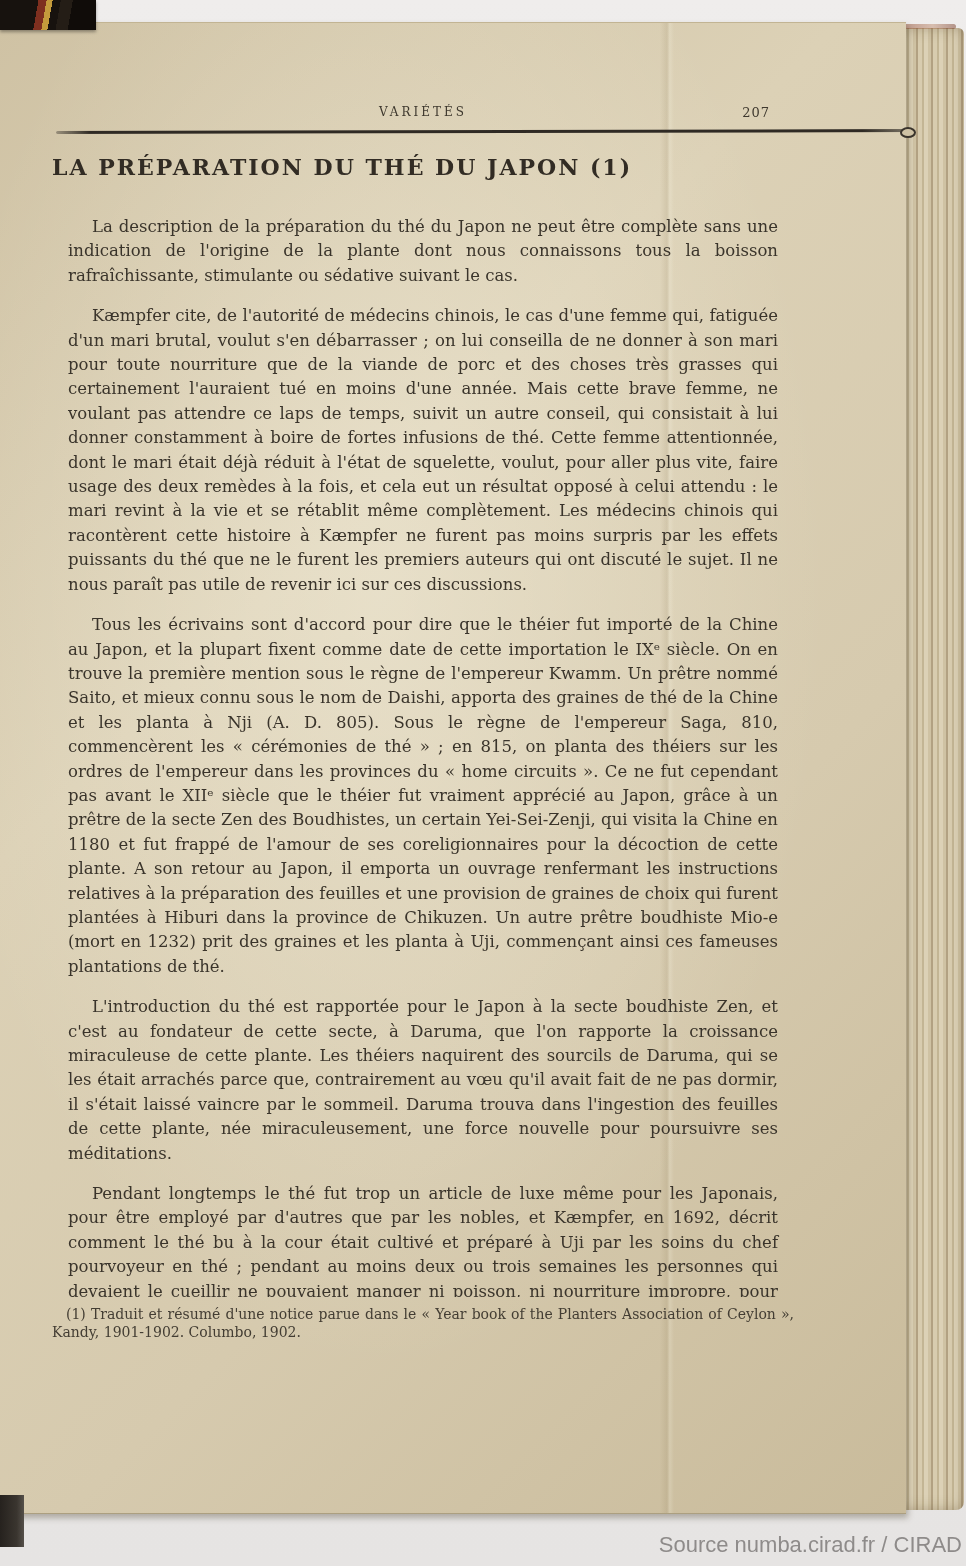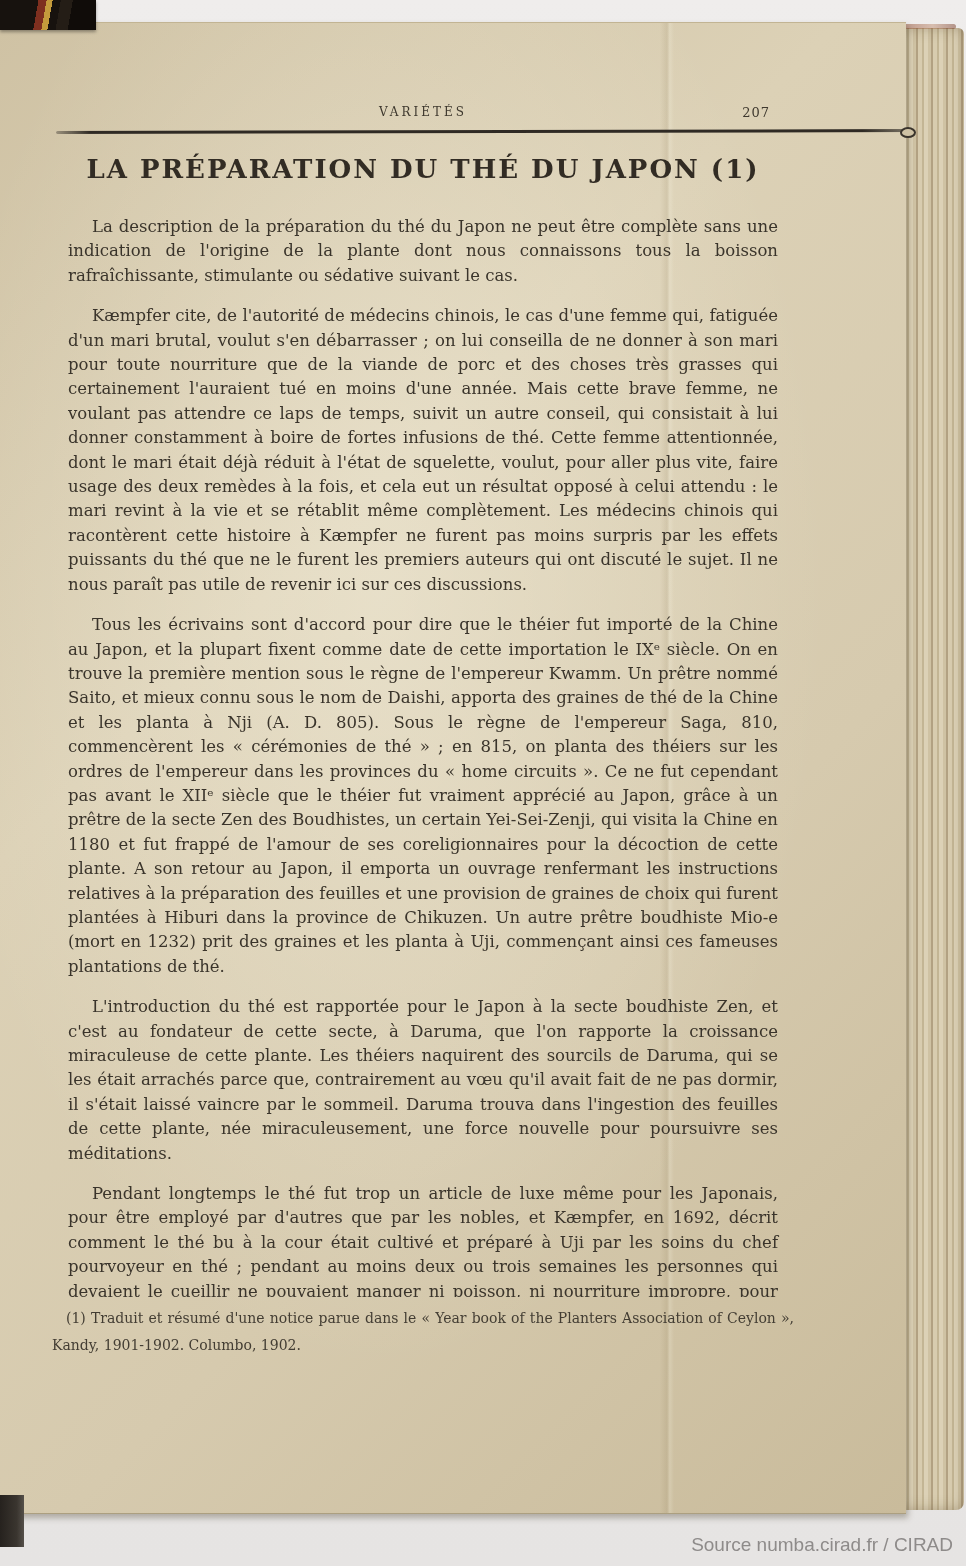--- a/index.html
+++ b/index.html
@@ -70,41 +70,41 @@
     border-radius:2px;
     transform:rotate(-0.12deg);
   }
   .rule-ornament{
     position:absolute;right:-2px;top:-2px;width:12px;height:7px;
     border:2px solid #3a342c;border-radius:50%;background:#cfc2a4;
   }
 
   .article-title{
     position:absolute;left:52px;top:131px;width:742px;margin:0;
-    text-align:center;font-size:26px;font-weight:bold;letter-spacing:2px;color:#322c24;
+    text-align:left;font-size:22px;font-weight:bold;letter-spacing:2px;color:#322c24;
   }
 
   .article-body{
     position:absolute;left:52px;top:176px;width:742px;height:1098px;overflow:hidden;
     font-size:16.5px;line-height:24.4px;text-align:justify;color:#3a342b;
   }
   .article-body p{margin:16px;text-indent:24px;}
 
   .footnote{
     position:absolute;left:52px;top:1282px;width:742px;
-    font-size:14px;line-height:27px;text-align:justify;text-indent:14px;color:#433d33;
+    font-size:14px;line-height:18px;text-align:justify;text-indent:14px;color:#433d33;
   }
 
   .attribution-bar{
     position:absolute;left:0;top:1524px;width:966px;height:42px;
     display:flex;align-items:center;justify-content:flex-end;
   }
   .attribution-text{
     font-family:"Liberation Sans","DejaVu Sans",sans-serif;
-    font-size:19px;color:#8e8b8a;margin-right:13px;
+    font-size:22px;color:#8e8b8a;margin-right:4px;
   }
 </style>
 </head>
 <body>
 
 <div class="scene">
 
   <div class="page-stack"></div>
   <div class="stack-top-edge"></div>
 

